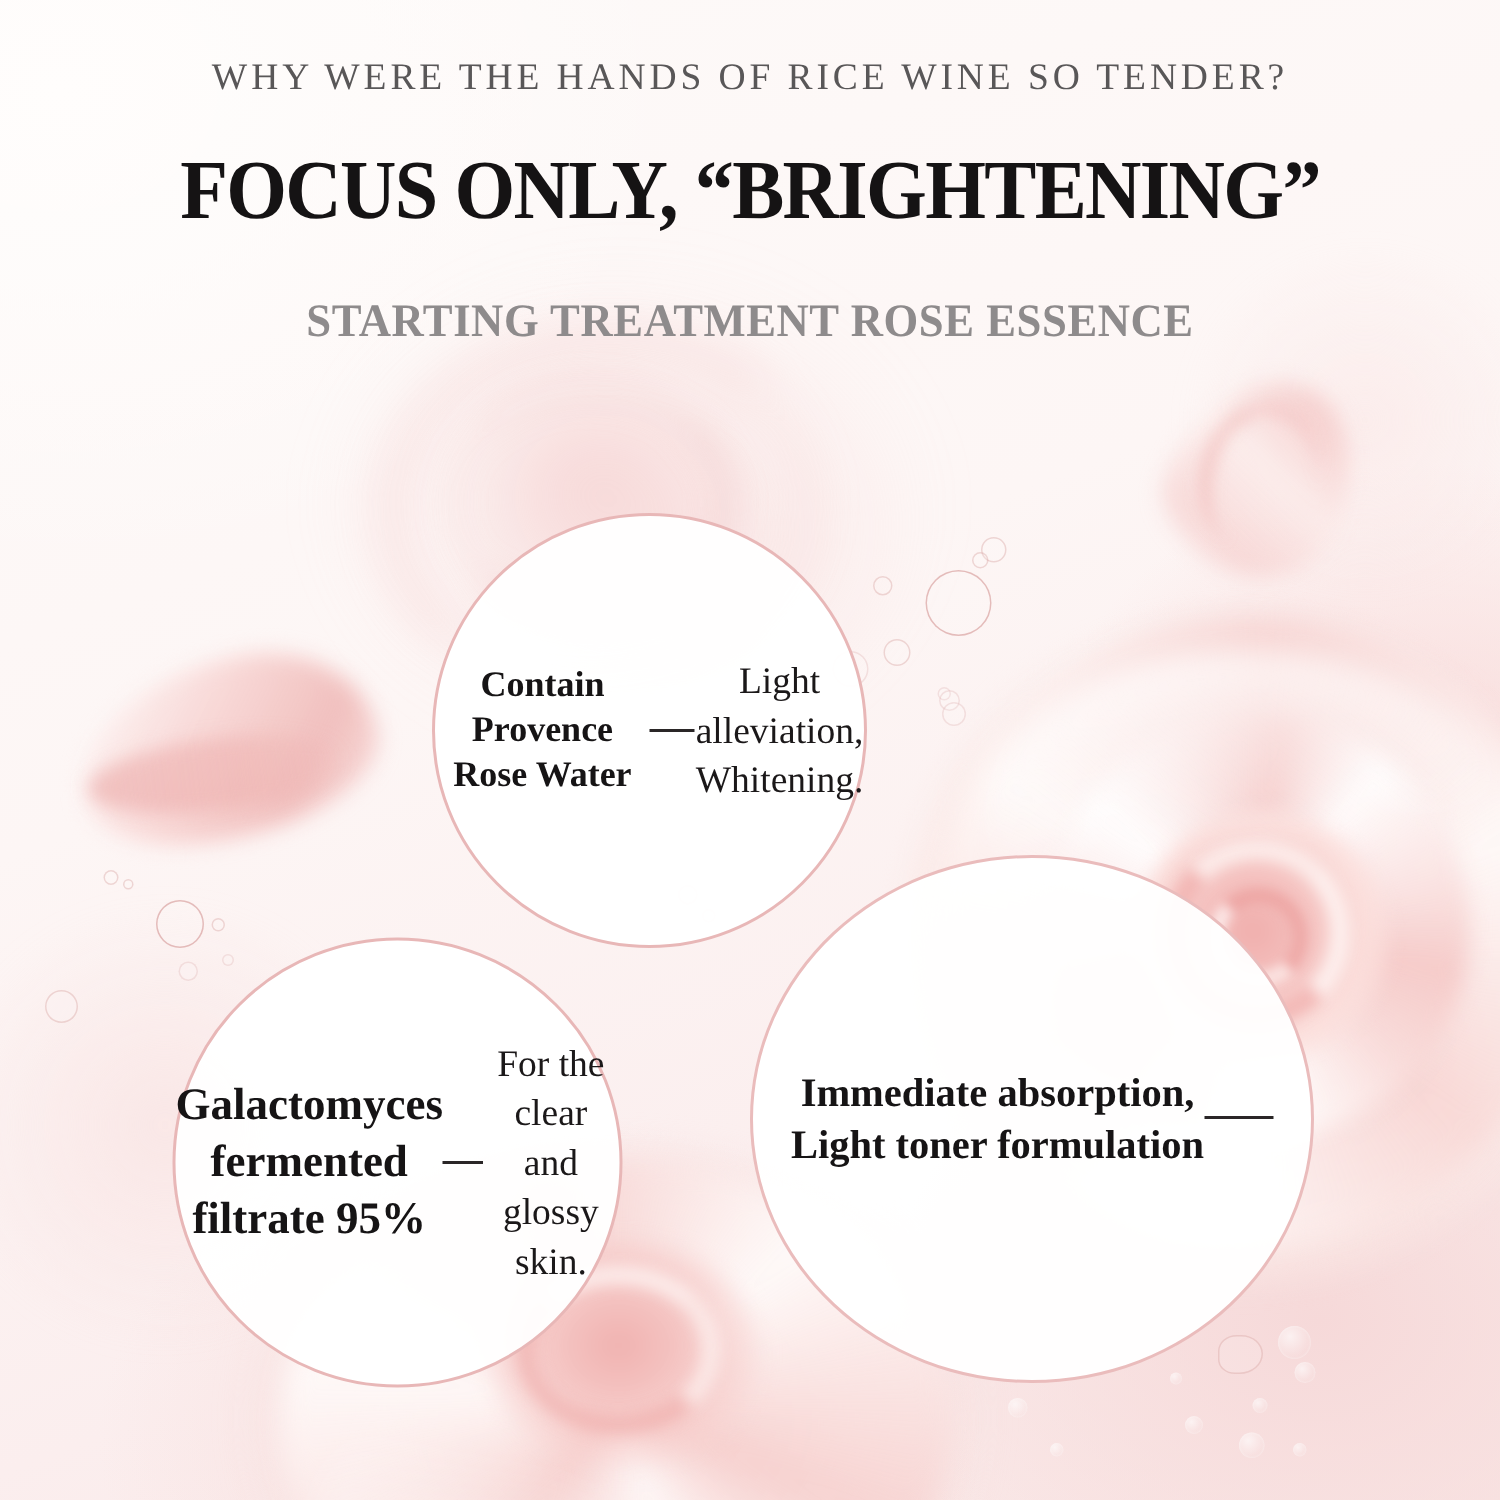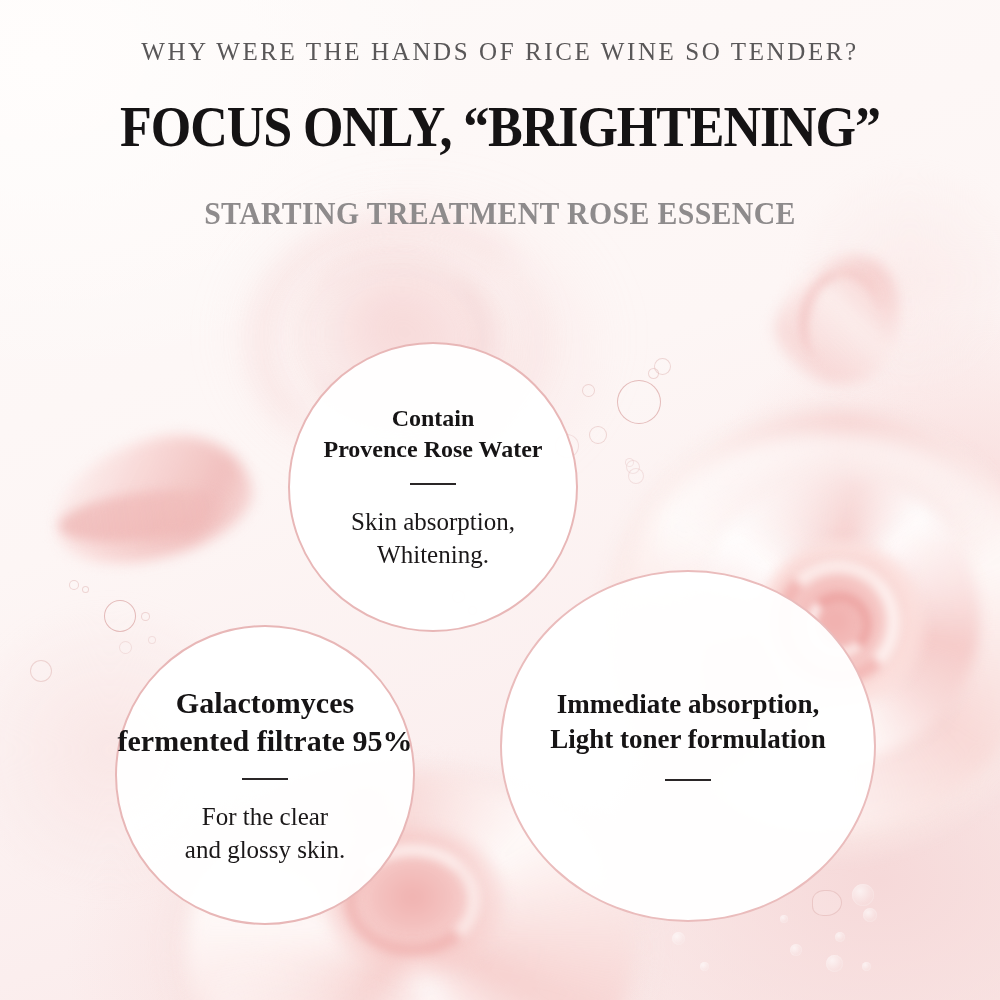--- a/index.html
+++ b/index.html
@@ -252,21 +252,21 @@
     white-space:nowrap;
   }
 
   
   .circle {
     position:absolute;
     border-radius:50%;
     background:rgba(255,255,255,.955);
     border:2px solid #e8b7b7;
     display:flex;
-    flex-direction:column;
+    flex-direction:row;
     align-items:center;
     justify-content:center;
     text-align:center;
     box-shadow:0 0 0 0 rgba(0,0,0,0);
   }
   .circle .c-title {
     font-weight:bold;
     color:#161415;
     white-space:pre-line;
   }
@@ -368,21 +368,21 @@
   <div class="droplet" style="left:700px; top:962px; width:9px;  height:9px;"></div>
 
   <div class="eyebrow">WHY WERE THE HANDS OF RICE WINE SO TENDER?</div>
   <div class="headline">FOCUS ONLY, “BRIGHTENING”</div>
   <div class="subhead">STARTING TREATMENT ROSE ESSENCE</div>
 
   <div class="circle" id="circle-rose-water">
     <div class="c-title">Contain
 Provence Rose Water</div>
     <div class="c-rule"></div>
-    <div class="c-body">Skin absorption,
+    <div class="c-body">Light alleviation,
 Whitening.</div>
   </div>
 
   <div class="circle" id="circle-galactomyces">
     <div class="c-title">Galactomyces
 fermented filtrate 95%</div>
     <div class="c-rule"></div>
     <div class="c-body">For the clear
 and glossy skin.</div>
   </div>

